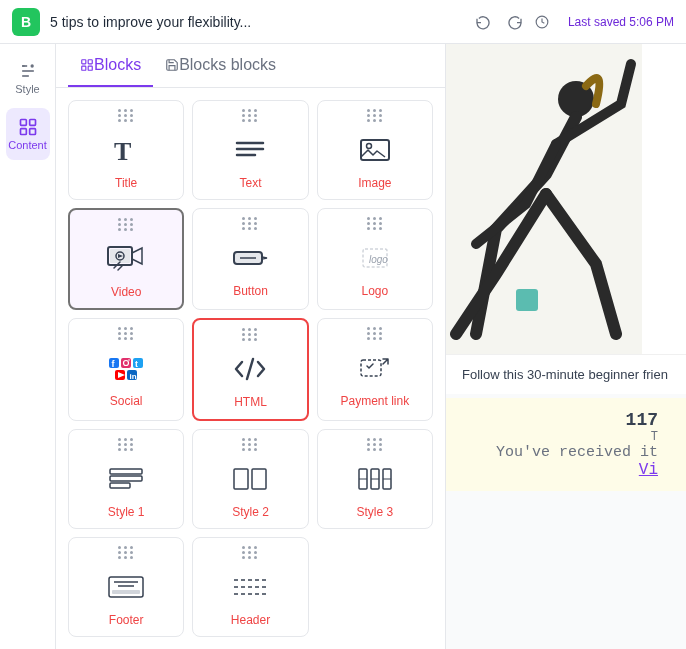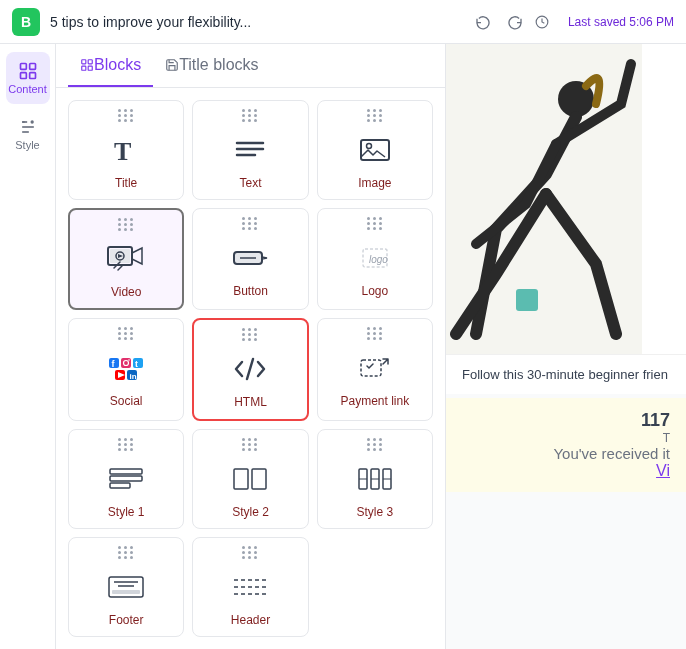--- a/index.html
+++ b/index.html
@@ -67,21 +67,21 @@
     }
     .block-item {
       border: 1px solid #e5e7eb; border-radius: 8px; padding: 8px 4px;
       display: flex; flex-direction: column; align-items: center; gap: 4px;
       cursor: pointer; background: #fff; transition: border-color 0.15s;
       min-height: 90px; justify-content: flex-start;
     }
     .block-item.selected { border: 2px solid #ef4444; }
     .block-item.highlighted { border: 2px solid #737373; background: #faf5ff; }
     .block-icon { width: 44px; height: 44px; display: flex; align-items: center; justify-content: center; }
-    .block-label { font-size: 12px; color: #7f1d1d; text-align: center; }
+    .block-label { font-size: 12px; color: #ef4444; text-align: center; }
 
     
     .preview-panel { flex: 1; background: #f9fafb; overflow: hidden; position: relative; }
     .preview-content { width: 100%; height: 100%; overflow: hidden; }
 
     
     .dots-grid { display: grid; grid-template-columns: repeat(3,4px); gap: 2px; margin-bottom: 2px; }
     .dot { width: 3px; height: 3px; border-radius: 50%; background: #9ca3af; }
   </style>
 </head>
@@ -109,59 +109,59 @@
           <path d="M12 6v6l4 2"></path>
       </svg>
       <span>Last saved 5:06 PM</span>
     </span>
   </div>
 </div>
 
 <div class="main-layout">
 
   <div class="left-nav">
-    <button class="nav-item active">
-      <svg width="20" height="20" viewBox="0 0 24 24" fill="none" stroke="currentColor" stroke-width="2">
-        <rect x="3" y="3" width="7" height="7" rx="1"></rect>
-          <rect x="14" y="3" width="7" height="7" rx="1"></rect>
-        <rect x="3" y="14" width="7" height="7" rx="1"></rect>
-          <rect x="14" y="14" width="7" height="7" rx="1"></rect>
-      </svg>
-      <span>Content</span>
-    </button>
     <button class="nav-item">
       <svg width="20" height="20" viewBox="0 0 24 24" fill="none" stroke="currentColor" stroke-width="2">
         <line x1="5" y1="12" x2="19" y2="12"></line>
           <line x1="5" y1="6" x2="11" y2="6"></line>
           <line x1="5" y1="18" x2="13" y2="18"></line>
         <circle cx="17" cy="6" r="2" fill="currentColor" stroke="none"></circle>
         <line x1="8" y1="6" x2="5" y2="6"></line>
       </svg>
       <span>Style</span>
+    </button>
+    <button class="nav-item active">
+      <svg width="20" height="20" viewBox="0 0 24 24" fill="none" stroke="currentColor" stroke-width="2">
+        <rect x="3" y="3" width="7" height="7" rx="1"></rect>
+          <rect x="14" y="3" width="7" height="7" rx="1"></rect>
+        <rect x="3" y="14" width="7" height="7" rx="1"></rect>
+          <rect x="14" y="14" width="7" height="7" rx="1"></rect>
+      </svg>
+      <span>Content</span>
     </button>
   </div>
 
   <div class="blocks-panel">
     <div class="blocks-tabs">
       <button class="tab-btn active">
         <svg width="14" height="14" viewBox="0 0 24 24" fill="none" stroke="currentColor" stroke-width="2">
           <rect x="3" y="3" width="7" height="7" rx="1"></rect>
             <rect x="14" y="3" width="7" height="7" rx="1"></rect>
           <rect x="3" y="14" width="7" height="7" rx="1"></rect>
             <rect x="14" y="14" width="7" height="7" rx="1"></rect>
         </svg>
         <span>Blocks</span>
       </button>
       <button class="tab-btn">
         <svg width="14" height="14" viewBox="0 0 24 24" fill="none" stroke="currentColor" stroke-width="2">
           <path d="M19 21H5a2 2 0 0 1-2-2V5a2 2 0 0 1 2-2h11l5 5v11a2 2 0 0 1-2 2z"></path>
             <polyline points="17 21 17 13 7 13 7 21"></polyline>
             <polyline points="7 3 7 8 15 8"></polyline>
         </svg>
-        <span>Title blocks</span>
+        <span>Blocks blocks</span>
       </button>
     </div>
 
     <div class="blocks-grid">
 
       <div class="block-item">
         <div class="dots-grid">
             <div class="dot"></div>
             <div class="dot"></div>
             <div class="dot"></div>
@@ -509,21 +509,21 @@
           <rect x="70" y="245" width="22" height="22" rx="3" fill="#5bbcb0"></rect>
 
           <path d="M140 42 Q160 20 150 60" stroke="#8b6914" stroke-width="8" fill="none" stroke-linecap="round"></path>
         </svg>
       </div>
 
       <div style="background:#fff; padding:12px 16px; border-top:1px solid #f0f0f0;">
         <span style="font-size:13px; color:#374151;">Follow this 30-minute beginner frien</span>
       </div>
 
-      <div style="background:#fefce8; padding:12px 16px; display:flex; flex-direction:column; align-items:flex-end; margin-top:4px;">
+      <div style="background:#fefce8; padding:12px 28px; display:flex; flex-direction:column; align-items:flex-end; margin-top:4px;font-family:Liberation Mono, monospace;">
         <span style="font-size:18px; font-weight:600; color:#374151;">117</span>
         <span style="font-size:12px; color:#6b7280;">T</span>
         <span style="font-size:15px; color:#6b7280;">You've received it</span>
         <span style="font-size:16px; color:#7c3aed; text-decoration:underline; cursor:pointer;">Vi</span>
       </div>
     </div>
   </div>
 
 </div>
 

